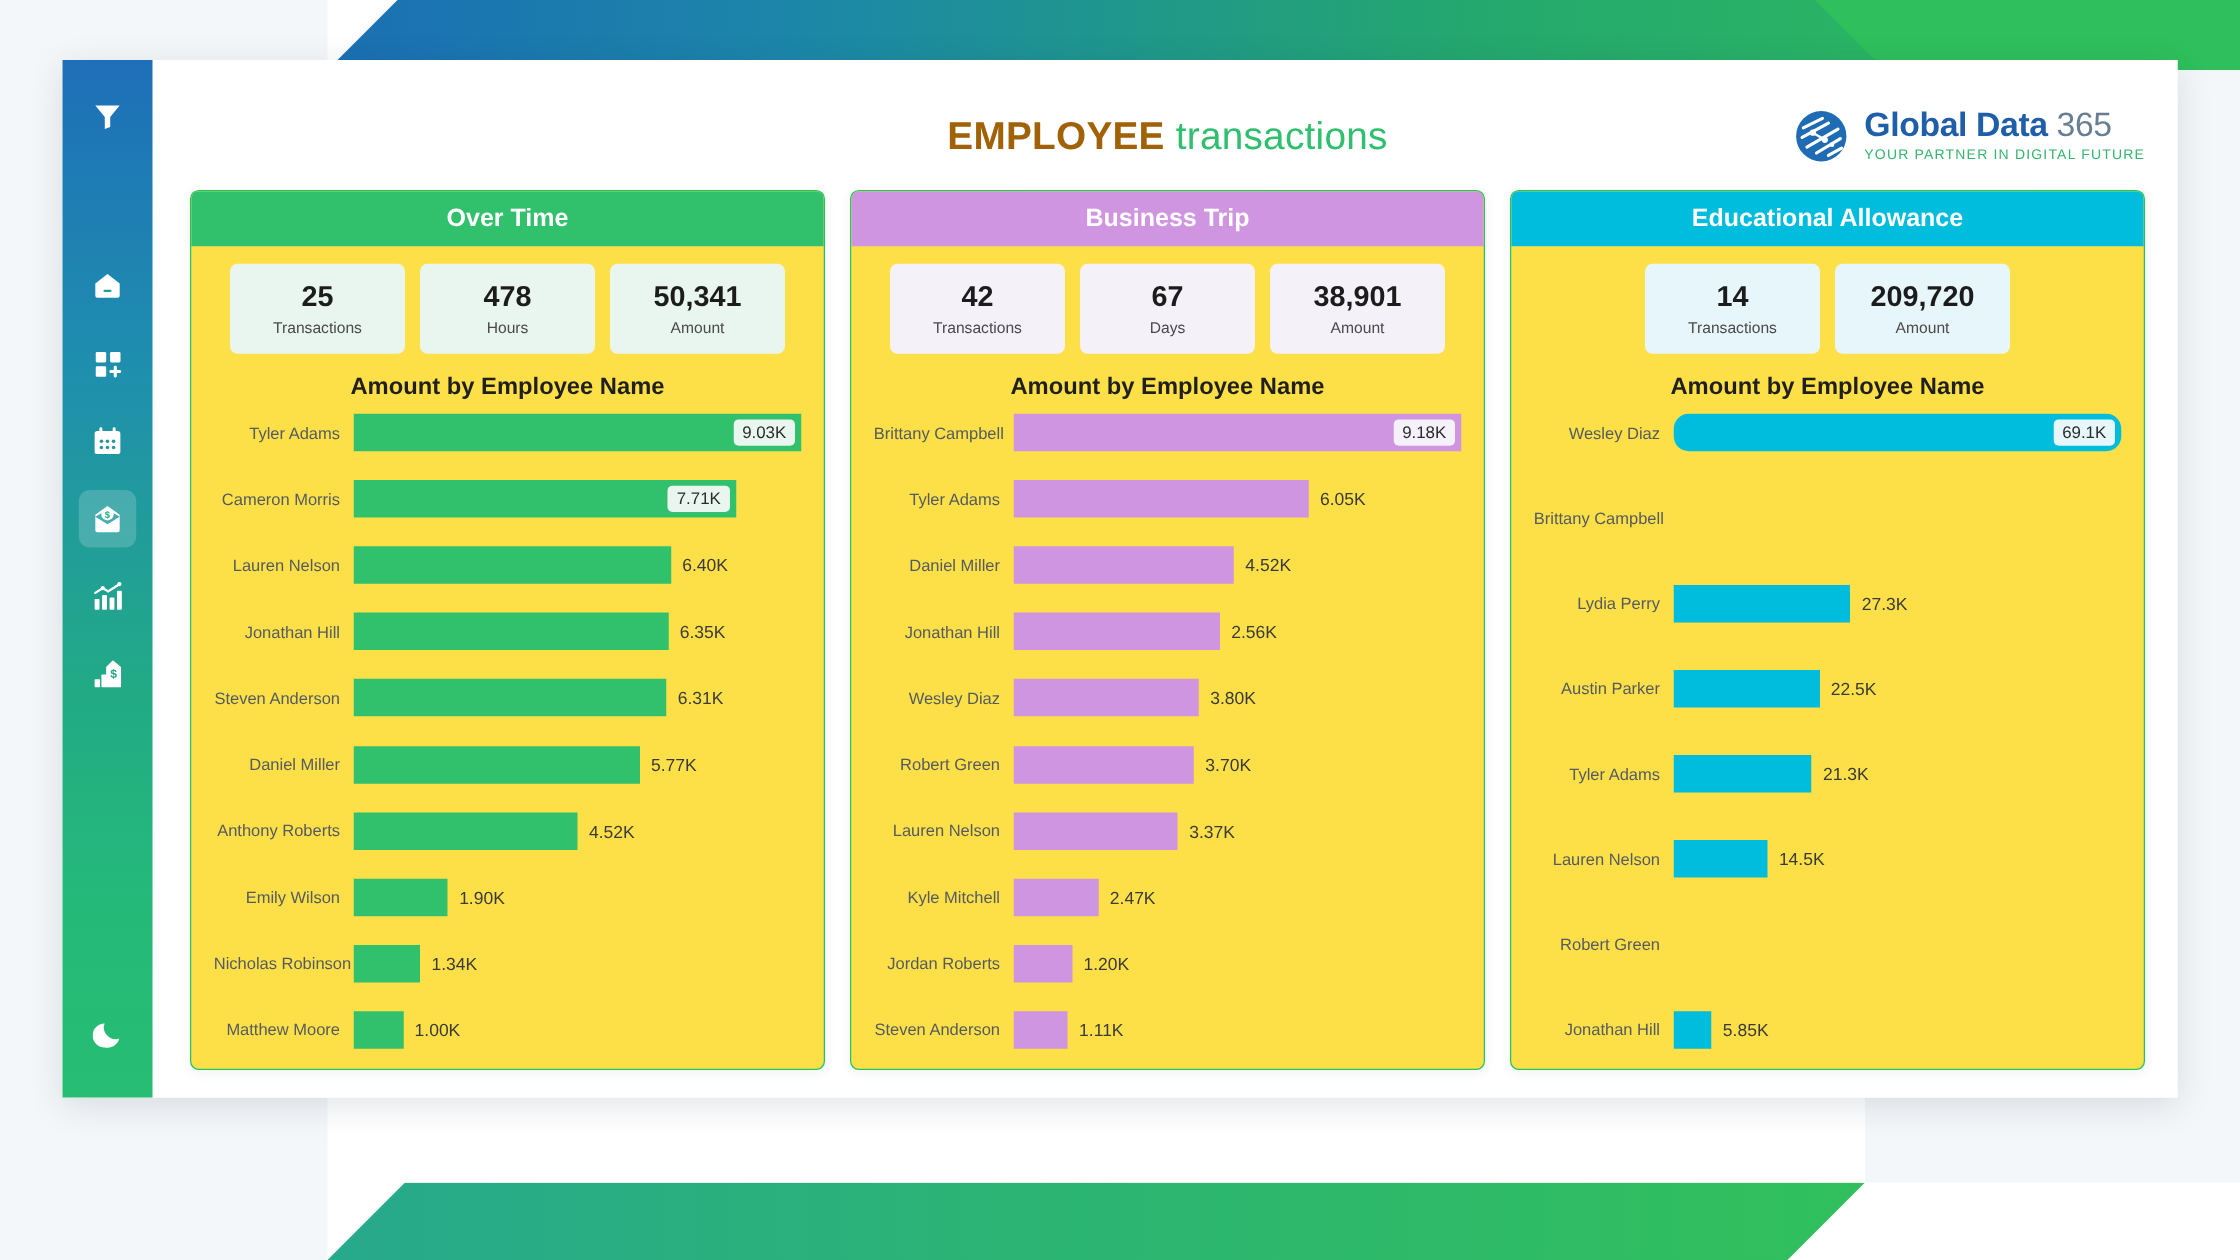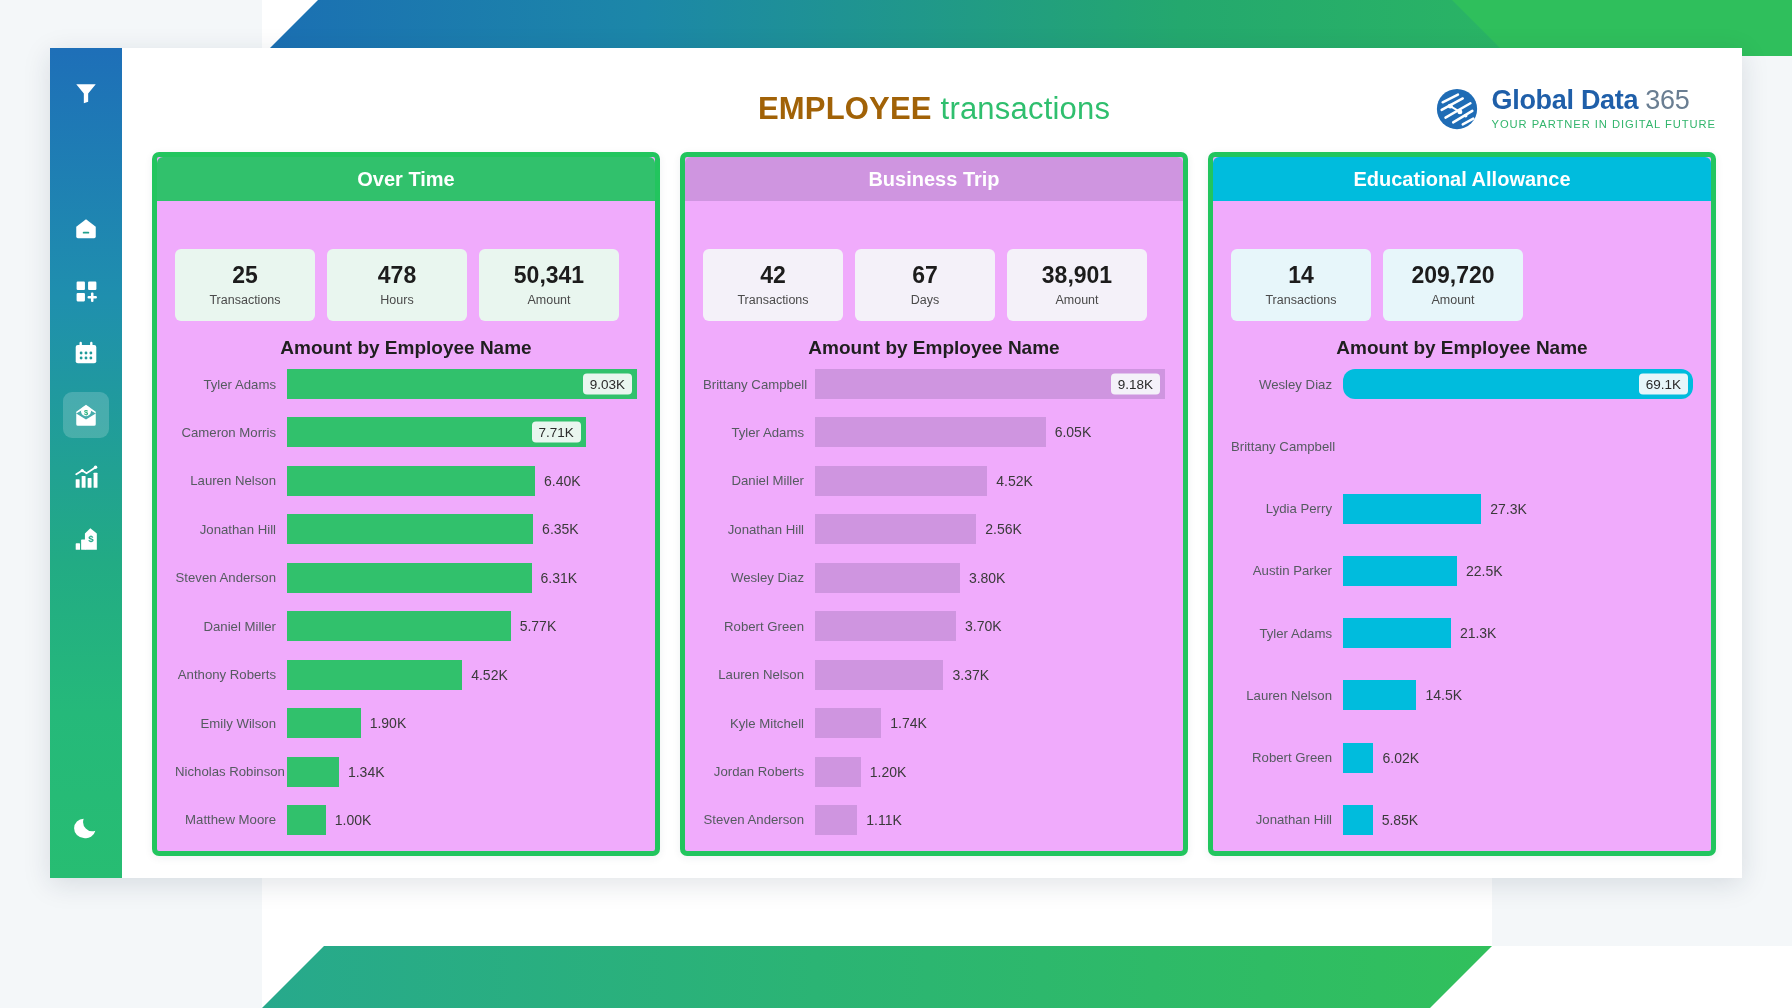--- a/index.html
+++ b/index.html
@@ -96,36 +96,36 @@
     font-size: 31px; font-weight: bold; white-space: nowrap;
     letter-spacing: .2px;
   }
   .dash-title .t1 { color: #a16207; }
   .dash-title .t2 { color: #2fbf6e; font-weight: 400; }
 
   
   .cards { display: flex; gap: 20px; flex: 1; min-height: 0; }
   .card {
     flex: 1; display: flex; flex-direction: column;
-    background: #f0abfc;
-    border: 5px solid #22c55e;
+    background: #fde047;
+    border: 1px solid #22c55e;
     border-radius: 7px;
     box-shadow: 0 2px 9px rgba(30,50,70,.07);
     overflow: hidden;
   }
   .card-head {
     height: 44px; flex: 0 0 44px;
     display: flex; align-items: center; justify-content: center;
     color: #ffffff; font-size: 20px; font-weight: bold;
     border-radius: 6px 6px 0 0;
   }
   .card-body { padding: 14px 18px 10px; display: flex; flex-direction: column; flex: 1; min-height: 0; }
 
   
-  .kpis { display: flex; gap: 12px; flex: 0 0 auto; margin-top: 34px; }
+  .kpis { display: flex; gap: 12px; justify-content: center; flex: 0 0 auto; }
   .kpi {
     flex: 1; max-width: 140px; height: 72px; border-radius: 6px;
     display: flex; flex-direction: column; align-items: center; justify-content: center;
   }
   .kpi-val { font-size: 23px; font-weight: bold; color: #1c1c1c; line-height: 1.05; }
   .kpi-lbl { font-size: 12.5px; color: #4a4a4a; margin-top: 5px; }
 
   
   .chart-title {
     text-align: center; font-size: 19px; font-weight: bold; color: #1f1f1f;
@@ -449,21 +449,21 @@
                 <div class="bar-name">Lauren Nelson</div>
                 <div class="bar-track">
                   <div class="bar-fill" style="background: rgb(207, 149, 224); width: 36.7102%;"></div>
                   <span class="bar-val-out">3.37K</span>
                 </div>
               </div>
               <div class="bar-row">
                 <div class="bar-name">Kyle Mitchell</div>
                 <div class="bar-track">
                   <div class="bar-fill" style="background: rgb(207, 149, 224); width: 18.9542%;"></div>
-                  <span class="bar-val-out">1.74K</span>
+                  <span class="bar-val-out">2.47K</span>
                 </div>
               </div>
               <div class="bar-row">
                 <div class="bar-name">Jordan Roberts</div>
                 <div class="bar-track">
                   <div class="bar-fill" style="background: rgb(207, 149, 224); width: 13.0719%;"></div>
                   <span class="bar-val-out">1.20K</span>
                 </div>
               </div>
               <div class="bar-row">
@@ -525,24 +525,20 @@
               </div>
               <div class="bar-row">
                 <div class="bar-name">Lauren Nelson</div>
                 <div class="bar-track">
                   <div class="bar-fill" style="background: rgb(0, 188, 221); width: 20.9841%;"></div>
                   <span class="bar-val-out">14.5K</span>
                 </div>
               </div>
               <div class="bar-row">
                 <div class="bar-name">Robert Green</div>
-                <div class="bar-track">
-                  <div class="bar-fill" style="background: rgb(0, 188, 221); width: 8.71201%;"></div>
-                  <span class="bar-val-out">6.02K</span>
-                </div>
               </div>
               <div class="bar-row">
                 <div class="bar-name">Jonathan Hill</div>
                 <div class="bar-track">
                   <div class="bar-fill" style="background: rgb(0, 188, 221); width: 8.46599%;"></div>
                   <span class="bar-val-out">5.85K</span>
                 </div>
               </div>
             </div>
           </div>

